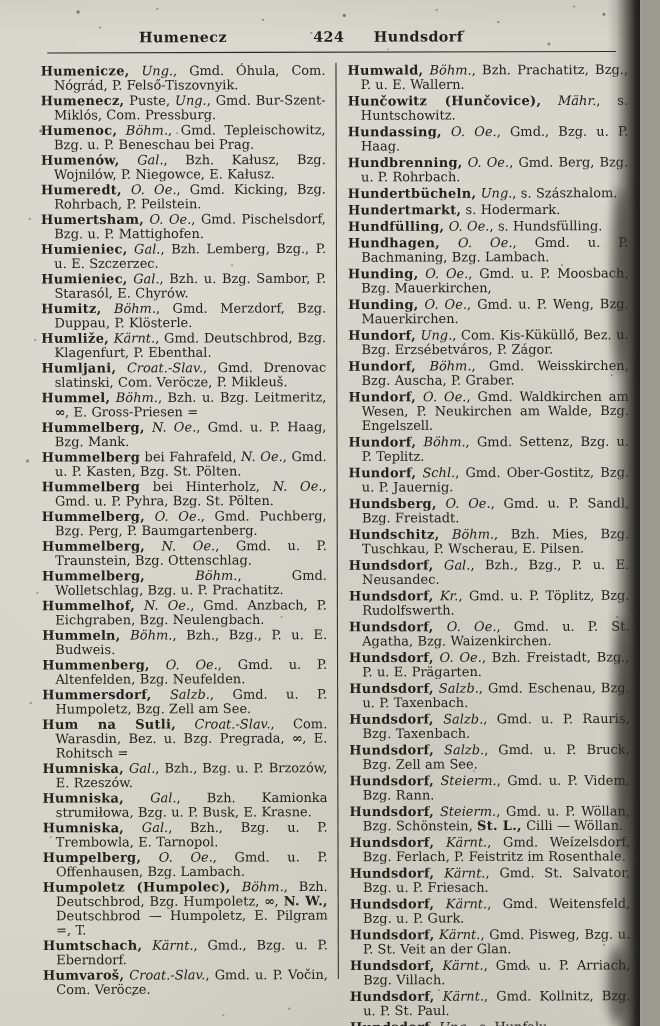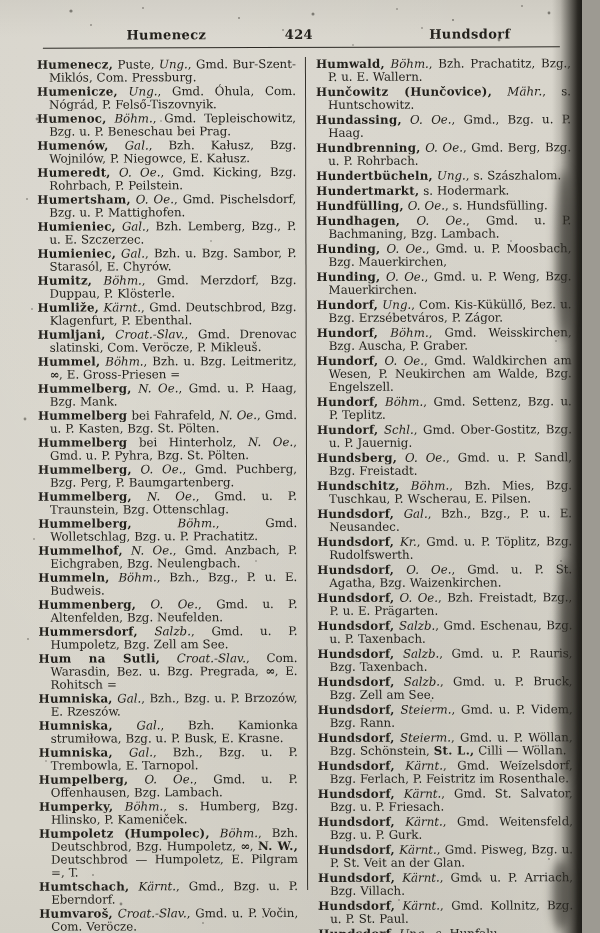--- a/index.html
+++ b/index.html
@@ -9,21 +9,21 @@
       radial-gradient(ellipse at 30% 20%, rgba(255,255,255,.10), transparent 55%),
       radial-gradient(ellipse at 70% 80%, rgba(0,0,0,.05), transparent 60%),
       linear-gradient(180deg,#cfccc3 0,#d8d5cc 4%,#d7d4ca 90%,#d3d0c6 100%);
     color:#23211c;
     font-family:"DejaVu Serif","Liberation Serif",serif;
   }
   .tilt{position:absolute;inset:0;transform:rotate(-0.15deg);}
   .hdr{position:absolute;top:27px;font-size:13px;font-weight:bold;letter-spacing:.4px;}
   .hdr-left{left:38px;width:259px;text-align:center;}
   .hdr-num{left:0;width:600px;text-align:center;}
-  .hdr-right{left:351px;width:240px;text-align:center;}
+  .hdr-right{left:341px;width:240px;text-align:left;}
   .rule{position:absolute;left:44px;top:47px;width:517px;height:1.4px;background:#2c2a25;}
   .divider{position:absolute;left:306px;top:57px;width:1px;height:833px;background:#34312b;}
   .col{
     position:absolute;top:58px;font-size:11.8px;line-height:13px;
     text-align:justify;hyphens:auto;-webkit-hyphens:auto;word-spacing:.2px;
   }
   .col-left{left:38px;width:259px;}
   .col-right{left:317px;width:255px;}
   .entry{margin:0 0 1px 0;padding-left:12px;text-indent:-12px;}
   .col-right .entry{margin-bottom:2px;}
@@ -69,22 +69,22 @@
 
 <div class="page">
   <div class="specks"></div>
   <div class="tilt">
     <div class="hdr hdr-left">Humenecz</div>
     <div class="hdr hdr-num">424</div>
     <div class="hdr hdr-right">Hundsdorf</div>
     <div class="rule"></div>
     <div class="divider"></div>
     <div class="col col-left" id="col-left">
+        <p class="entry"><span class="bn">Humenicze,</span><span> </span><span class="it">Ung.</span><span>, Gmd. Óhula, Com. Nógrád, P. Felső-Tiszovnyik.</span></p>
         <p class="entry"><span class="bn">Humenecz,</span><span> Puste, </span><span class="it">Ung.</span><span>, Gmd. Bur-Szent-Miklós, Com. Pressburg.</span></p>
-        <p class="entry"><span class="bn">Humenicze,</span><span> </span><span class="it">Ung.</span><span>, Gmd. Óhula, Com. Nógrád, P. Felső-Tiszovnyik.</span></p>
         <p class="entry"><span class="bn">Humenoc,</span><span> </span><span class="it">Böhm.</span><span>, Gmd. Tepleischowitz, Bzg. u. P. Beneschau bei Prag.</span></p>
         <p class="entry"><span class="bn">Humenów,</span><span> </span><span class="it">Gal.</span><span>, Bzh. Kałusz, Bzg. Wojnilów, P. Niegowce, E. Kałusz.</span></p>
         <p class="entry"><span class="bn">Humeredt,</span><span> </span><span class="it">O. Oe.</span><span>, Gmd. Kicking, Bzg. Rohrbach, P. Peilstein.</span></p>
         <p class="entry"><span class="bn">Humertsham,</span><span> </span><span class="it">O. Oe.</span><span>, Gmd. Pischelsdorf, Bzg. u. P. Mattighofen.</span></p>
         <p class="entry"><span class="bn">Humieniec,</span><span> </span><span class="it">Gal.</span><span>, Bzh. Lemberg, Bzg., P. u. E. Szczerzec.</span></p>
         <p class="entry"><span class="bn">Humieniec,</span><span> </span><span class="it">Gal.</span><span>, Bzh. u. Bzg. Sambor, P. Starasól, E. Chyrów.</span></p>
         <p class="entry"><span class="bn">Humitz,</span><span> </span><span class="it">Böhm.</span><span>, Gmd. Merzdorf, Bzg. Duppau, P. Klösterle.</span></p>
         <p class="entry"><span class="bn">Humliže,</span><span> </span><span class="it">Kärnt.</span><span>, Gmd. Deutschbrod, Bzg. Klagenfurt, P. Ebenthal.</span></p>
         <p class="entry"><span class="bn">Humljani,</span><span> </span><span class="it">Croat.-Slav.</span><span>, Gmd. Drenovac slatinski, Com. Veröcze, P. Mikleuš.</span></p>
         <p class="entry"><span class="bn">Hummel,</span><span> </span><span class="it">Böhm.</span><span>, Bzh. u. Bzg. Leitmeritz, </span><span class="horn">∞</span><span>, E. Gross-Priesen =</span></p>
@@ -96,21 +96,20 @@
         <p class="entry"><span class="bn">Hummelberg,</span><span> </span><span class="it">Böhm.</span><span>, Gmd. Wolletschlag, Bzg. u. P. Prachatitz.</span></p>
         <p class="entry"><span class="bn">Hummelhof,</span><span> </span><span class="it">N. Oe.</span><span>, Gmd. Anzbach, P. Eichgraben, Bzg. Neulengbach.</span></p>
         <p class="entry"><span class="bn">Hummeln,</span><span> </span><span class="it">Böhm.</span><span>, Bzh., Bzg., P. u. E. Budweis.</span></p>
         <p class="entry"><span class="bn">Hummenberg,</span><span> </span><span class="it">O. Oe.</span><span>, Gmd. u. P. Altenfelden, Bzg. Neufelden.</span></p>
         <p class="entry"><span class="bn">Hummersdorf,</span><span> </span><span class="it">Salzb.</span><span>, Gmd. u. P. Humpoletz, Bzg. Zell am See.</span></p>
         <p class="entry"><span class="bn">Hum na Sutli,</span><span> </span><span class="it">Croat.-Slav.</span><span>, Com. Warasdin, Bez. u. Bzg. Pregrada, </span><span class="horn">∞</span><span>, E. Rohitsch =</span></p>
         <p class="entry"><span class="bn">Humniska,</span><span> </span><span class="it">Gal.</span><span>, Bzh., Bzg. u. P. Brzozów, E. Rzeszów.</span></p>
         <p class="entry"><span class="bn">Humniska,</span><span> </span><span class="it">Gal.</span><span>, Bzh. Kamionka strumiłowa, Bzg. u. P. Busk, E. Krasne.</span></p>
         <p class="entry"><span class="bn">Humniska,</span><span> </span><span class="it">Gal.</span><span>, Bzh., Bzg. u. P. Trembowla, E. Tarnopol.</span></p>
         <p class="entry"><span class="bn">Humpelberg,</span><span> </span><span class="it">O. Oe.</span><span>, Gmd. u. P. Offenhausen, Bzg. Lambach.</span></p>
-        <p class="entry"><span class="bn">Humperky,</span><span> </span><span class="it">Böhm.</span><span>, s. Humberg, Bzg. Hlinsko, P. Kameniček.</span></p>
         <p class="entry"><span class="bn">Humpoletz (Humpolec),</span><span> </span><span class="it">Böhm.</span><span>, Bzh. Deutschbrod, Bzg. Humpoletz, </span><span class="horn">∞</span><span>, </span><span class="bn">N. W.,</span><span> Deutschbrod — Humpoletz, E. Pilgram =, T.</span></p>
         <p class="entry"><span class="bn">Humtschach,</span><span> </span><span class="it">Kärnt.</span><span>, Gmd., Bzg. u. P. Eberndorf.</span></p>
         <p class="entry"><span class="bn">Humvaroš,</span><span> </span><span class="it">Croat.-Slav.</span><span>, Gmd. u. P. Vočin, Com. Veröcze.</span></p>
       </div>
     <div class="col col-right" id="col-right">
         <p class="entry"><span class="bn">Humwald,</span><span> </span><span class="it">Böhm.</span><span>, Bzh. Prachatitz, Bzg., P. u. E. Wallern.</span></p>
         <p class="entry"><span class="bn">Hunčowitz (Hunčovice),</span><span> </span><span class="it">Mähr.</span><span>, s. Huntschowitz.</span></p>
         <p class="entry"><span class="bn">Hundassing,</span><span> </span><span class="it">O. Oe.</span><span>, Gmd., Bzg. u. P. Haag.</span></p>
         <p class="entry"><span class="bn">Hundbrenning,</span><span> </span><span class="it">O. Oe.</span><span>, Gmd. Berg, Bzg. u. P. Rohrbach.</span></p>
         <p class="entry"><span class="bn">Hundertbücheln,</span><span> </span><span class="it">Ung.</span><span>, s. Szászhalom.</span></p>

